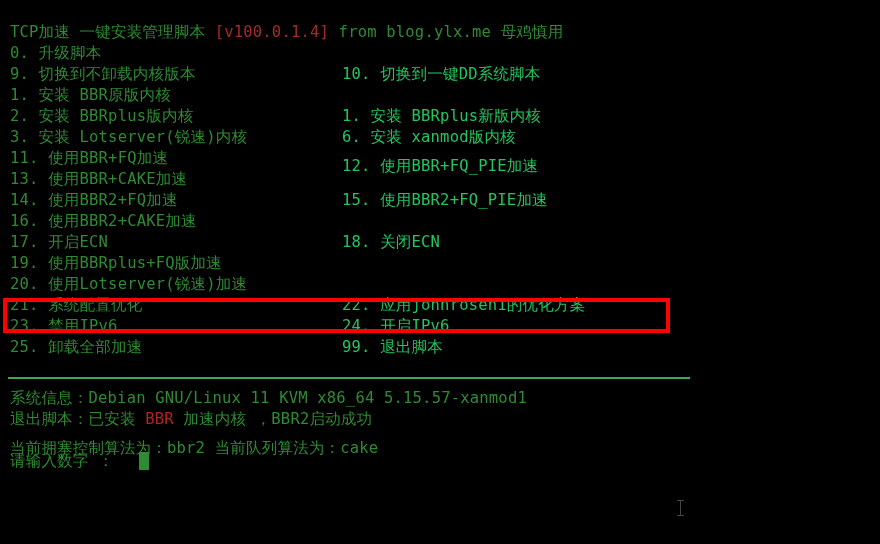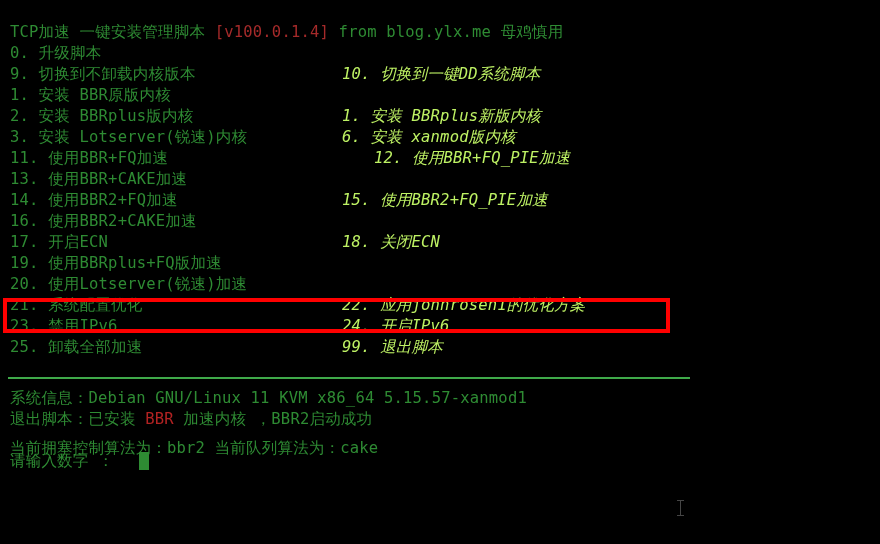--- a/index.html
+++ b/index.html
@@ -31,22 +31,21 @@
     position: absolute;
     left: 10px;
     white-space: pre;
     color: #2e8b33;
   }
 
   .col2 {
     position: absolute;
     left: 342px;
     white-space: pre;
-    color: #bef264;
-    font-style: italic;
+    color: #22c55e;
   }
 
   .red {
     color: #a52a2a;
   }
   .red-bright {
     color: #b22222;
   }
 
   
@@ -128,21 +127,21 @@
   <div class="line" style="top:232px;">17. 开启ECN</div>
   <div class="line" style="top:253px;">19. 使用BBRplus+FQ版加速</div>
   <div class="line" style="top:274px;">20. 使用Lotserver(锐速)加速</div>
   <div class="line" style="top:295px;">21. 系统配置优化</div>
   <div class="line" style="top:316px;">23. 禁用IPv6</div>
   <div class="line" style="top:337px;">25. 卸载全部加速</div>
 
   <div class="col2" style="top:64px;">10. 切换到一键DD系统脚本</div>
   <div class="col2" style="top:106px;">1. 安装 BBRplus新版内核</div>
   <div class="col2" style="top:127px;">6. 安装 xanmod版内核</div>
-  <div class="col2" style="top:148px;margin-left:32px;">12. 使用BBR+FQ_PIE加速</div>
+  <div class="col2" style="top:156px;">12. 使用BBR+FQ_PIE加速</div>
   <div class="col2" style="top:190px;">15. 使用BBR2+FQ_PIE加速</div>
   <div class="col2" style="top:232px;">18. 关闭ECN</div>
   <div class="col2" style="top:295px;">22. 应用johnrosen1的优化方案</div>
   <div class="col2" style="top:316px;">24. 开启IPv6</div>
   <div class="col2" style="top:337px;">99. 退出脚本</div>
 
   <div id="highlight-box"></div>
 
   <div id="separator"></div>
 

